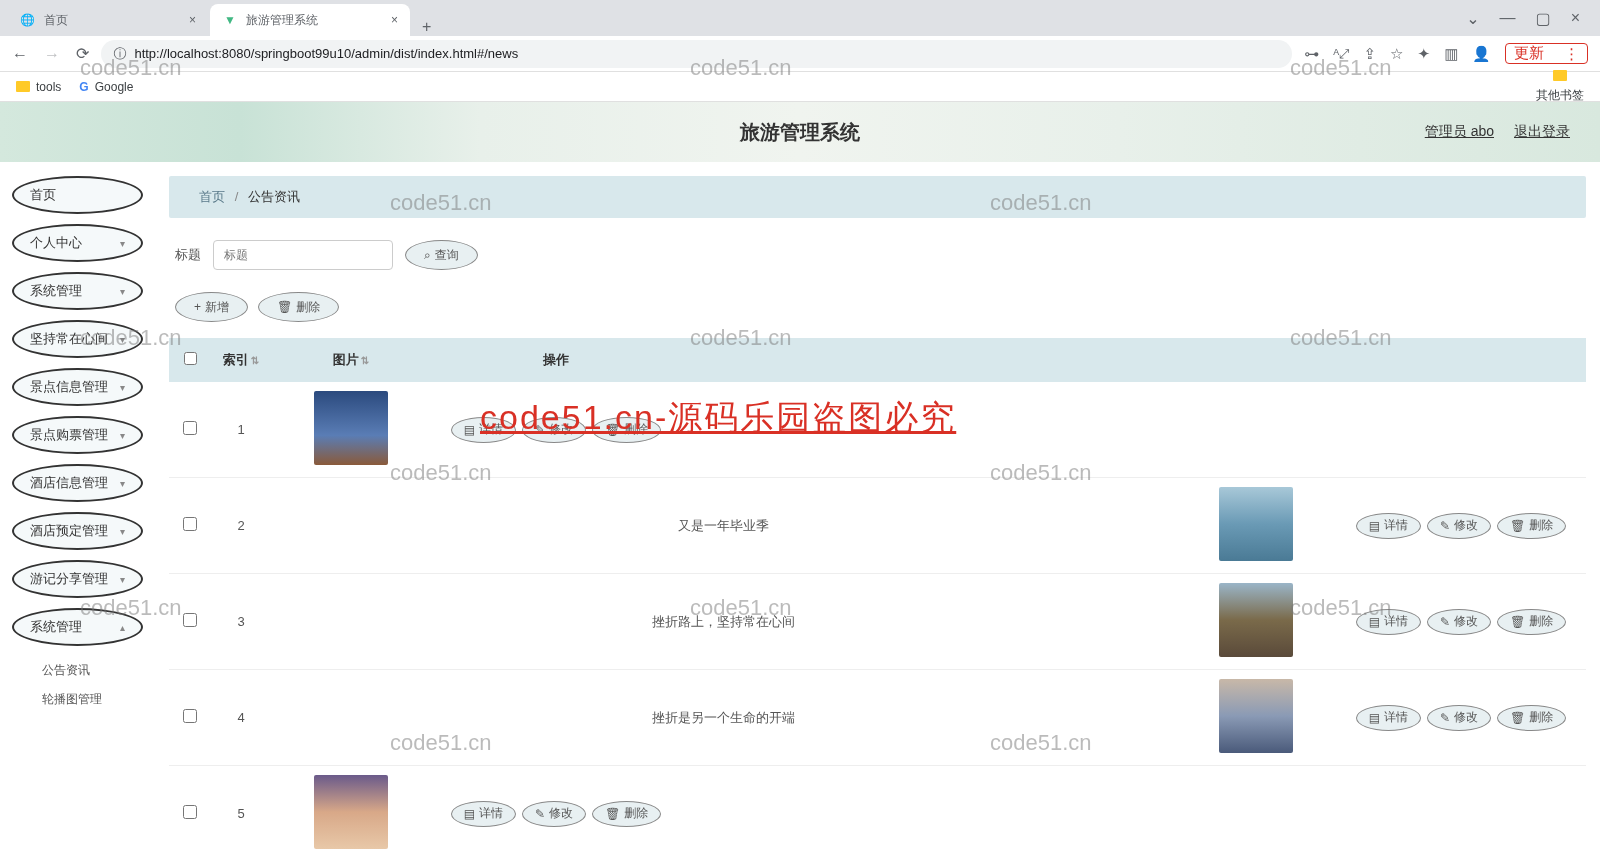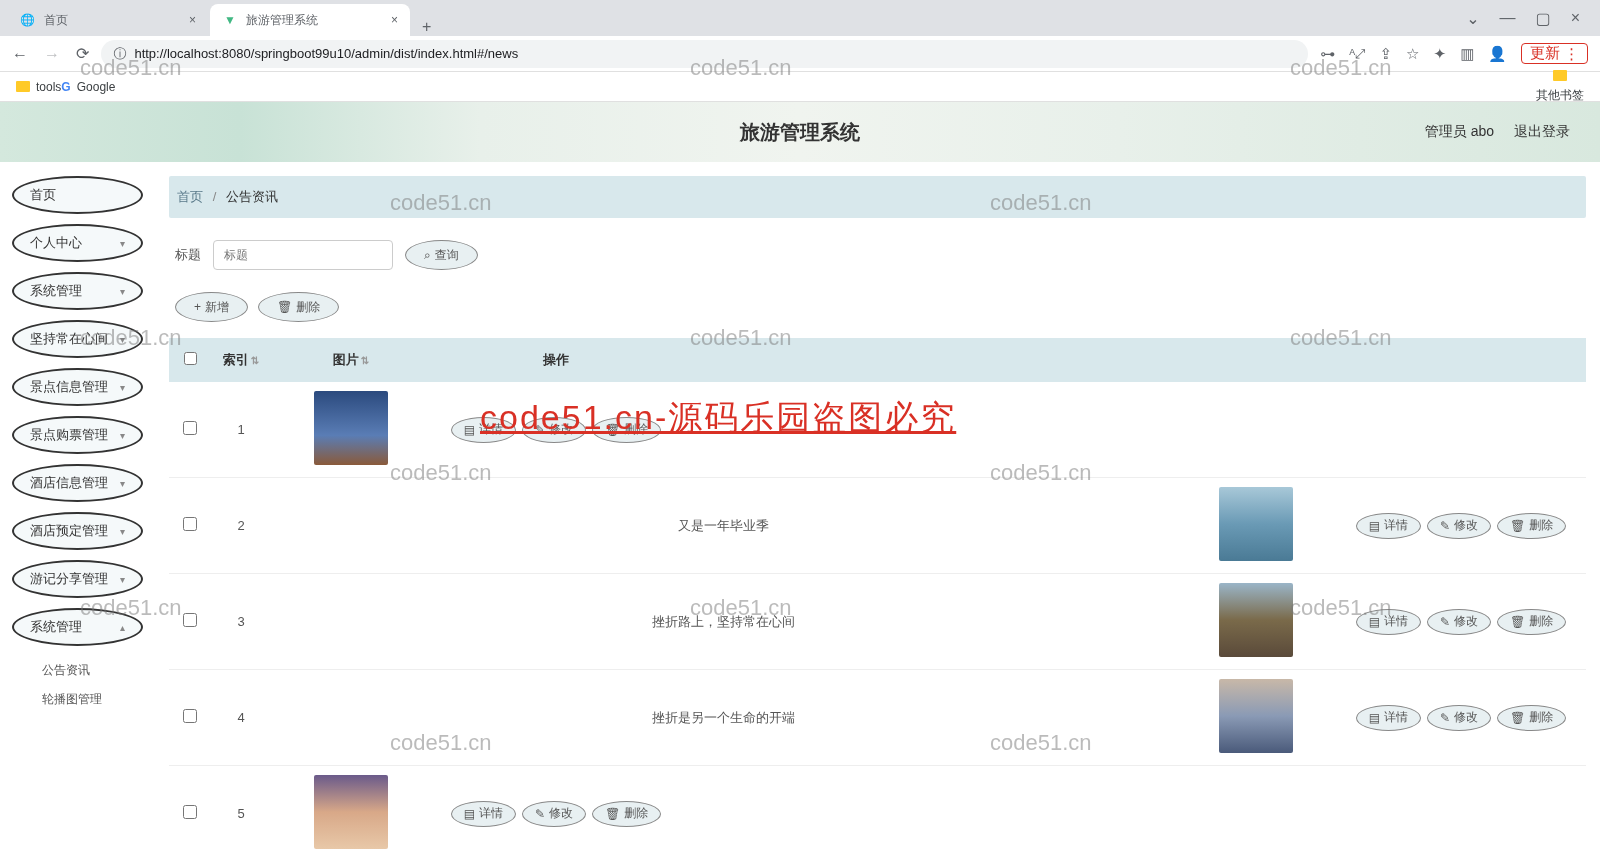--- a/index.html
+++ b/index.html
@@ -14,45 +14,45 @@
 .new-tab { padding: 0 10px; font-size: 16px; color: #5f6368; }
 .window-controls { margin-left: auto; display: flex; align-items: center; gap: 20px; padding-right: 12px; color: #5f6368; height: 36px; }
 
 .addr-bar { height: 36px; background: #fff; display: flex; align-items: center; padding: 0 12px; border-bottom: 1px solid #e0e0e0; gap: 12px; }
 .nav-icons { display: flex; gap: 16px; color: #5f6368; }
 .nav-icons span { font-size: 16px; }
 .url-box { flex: 1; display: flex; align-items: center; background: #f1f3f4; border-radius: 14px; height: 28px; padding: 0 12px; font-size: 13px; color: #5f6368; gap: 8px; }
 .url-box .url-text { color: #202124; }
 .addr-right { display: flex; align-items: center; gap: 14px; color: #5f6368; }
 .addr-right span { font-size: 15px; }
-.update-btn { border: 1px solid #d93025; color: #d93025; border-radius: 4px; padding: 0 8px; font-size: 12px; display: flex; align-items: center; gap: 4px; }
-
-.bookmarks { height: 30px; background: #fff; display: flex; align-items: center; padding: 0 16px; font-size: 12px; color: #3c4043; border-bottom: 1px solid #e0e0e0; }
+.update-btn { border: 1px solid #d93025; color: #d93025; border-radius: 4px; padding: 0 8px; font-size: 12px; display: flex; align-items: center; gap: 20px; }
+
+.bookmarks { height: 30px; background: #fff; display: flex; align-items: center; padding: 0 16px; gap: 18px; font-size: 12px; color: #3c4043; border-bottom: 1px solid #e0e0e0; }
 .bookmarks .bm { display: flex; align-items: center; gap: 6px; }
 .bookmarks .bm-right { margin-left: auto; flex-direction: column; }
 .folder-icon { width: 14px; height: 11px; background: #ffca28; border-radius: 1px; display: inline-block; }
 
 
 .app-banner { height: 60px; background: linear-gradient(90deg, #d4e8dd 0%, #c8e2d6 15%, #e8f0ea 30%, #f0f4ef 50%, #e8f0ea 70%, #d8e8de 100%); display: flex; align-items: center; padding: 0 30px; position: relative; }
 .app-title { position: absolute; left: 50%; transform: translateX(-50%); font-size: 20px; font-weight: bold; color: #333; }
-.app-user { margin-left: auto; display: flex; gap: 20px; font-size: 14px; color: #333; }
+.app-user { margin-left: auto; display: flex; gap: 20px; font-size: 14px; color: #333; text-decoration: underline; }
 
 
 .main-wrap { display: flex; height: calc(860px - 36px - 36px - 30px - 60px); }
 
 
 .sidebar { width: 155px; padding: 14px 12px; background: #fff; overflow-y: auto; }
 .pill { display: flex; align-items: center; justify-content: space-between; height: 38px; padding: 0 16px; border: 2px solid #333; border-radius: 50%; margin-bottom: 10px; font-size: 13px; color: #333; cursor: pointer; background: #f5f9fa; }
 .pill .chev { font-size: 10px; color: #888; }
 .sub-items { padding-left: 30px; margin-bottom: 6px; }
 .sub-items div { font-size: 12px; color: #555; padding: 6px 0; }
 
 
 .content { flex: 1; padding: 14px 14px 0 14px; background: #fff; overflow: hidden; }
-.breadcrumb { background: #d8e8ec; padding: 12px 8px; font-size: 13px; color: #5a7a8a; border-radius: 2px; }
+.breadcrumb { background: #d8e8ec; padding: 12px 30px; font-size: 13px; color: #5a7a8a; border-radius: 2px; }
 .breadcrumb .sep { margin: 0 6px; color: #888; }
 .breadcrumb .cur { color: #333; }
 
 .search-row { display: flex; align-items: center; padding: 22px 6px; gap: 12px; font-size: 13px; }
 .search-row .lbl { color: #555; }
 .search-input { width: 180px; height: 30px; border: 1px solid #ccc; border-radius: 4px; padding: 0 10px; font-size: 12px; }
 .oval-btn { display: inline-flex; align-items: center; height: 30px; padding: 0 18px; border: 1px solid #888; border-radius: 50%; background: #e8f0f2; font-size: 12px; color: #555; cursor: pointer; gap: 4px; }
 .action-row { display: flex; gap: 10px; padding: 0 6px 16px; }
 
 

